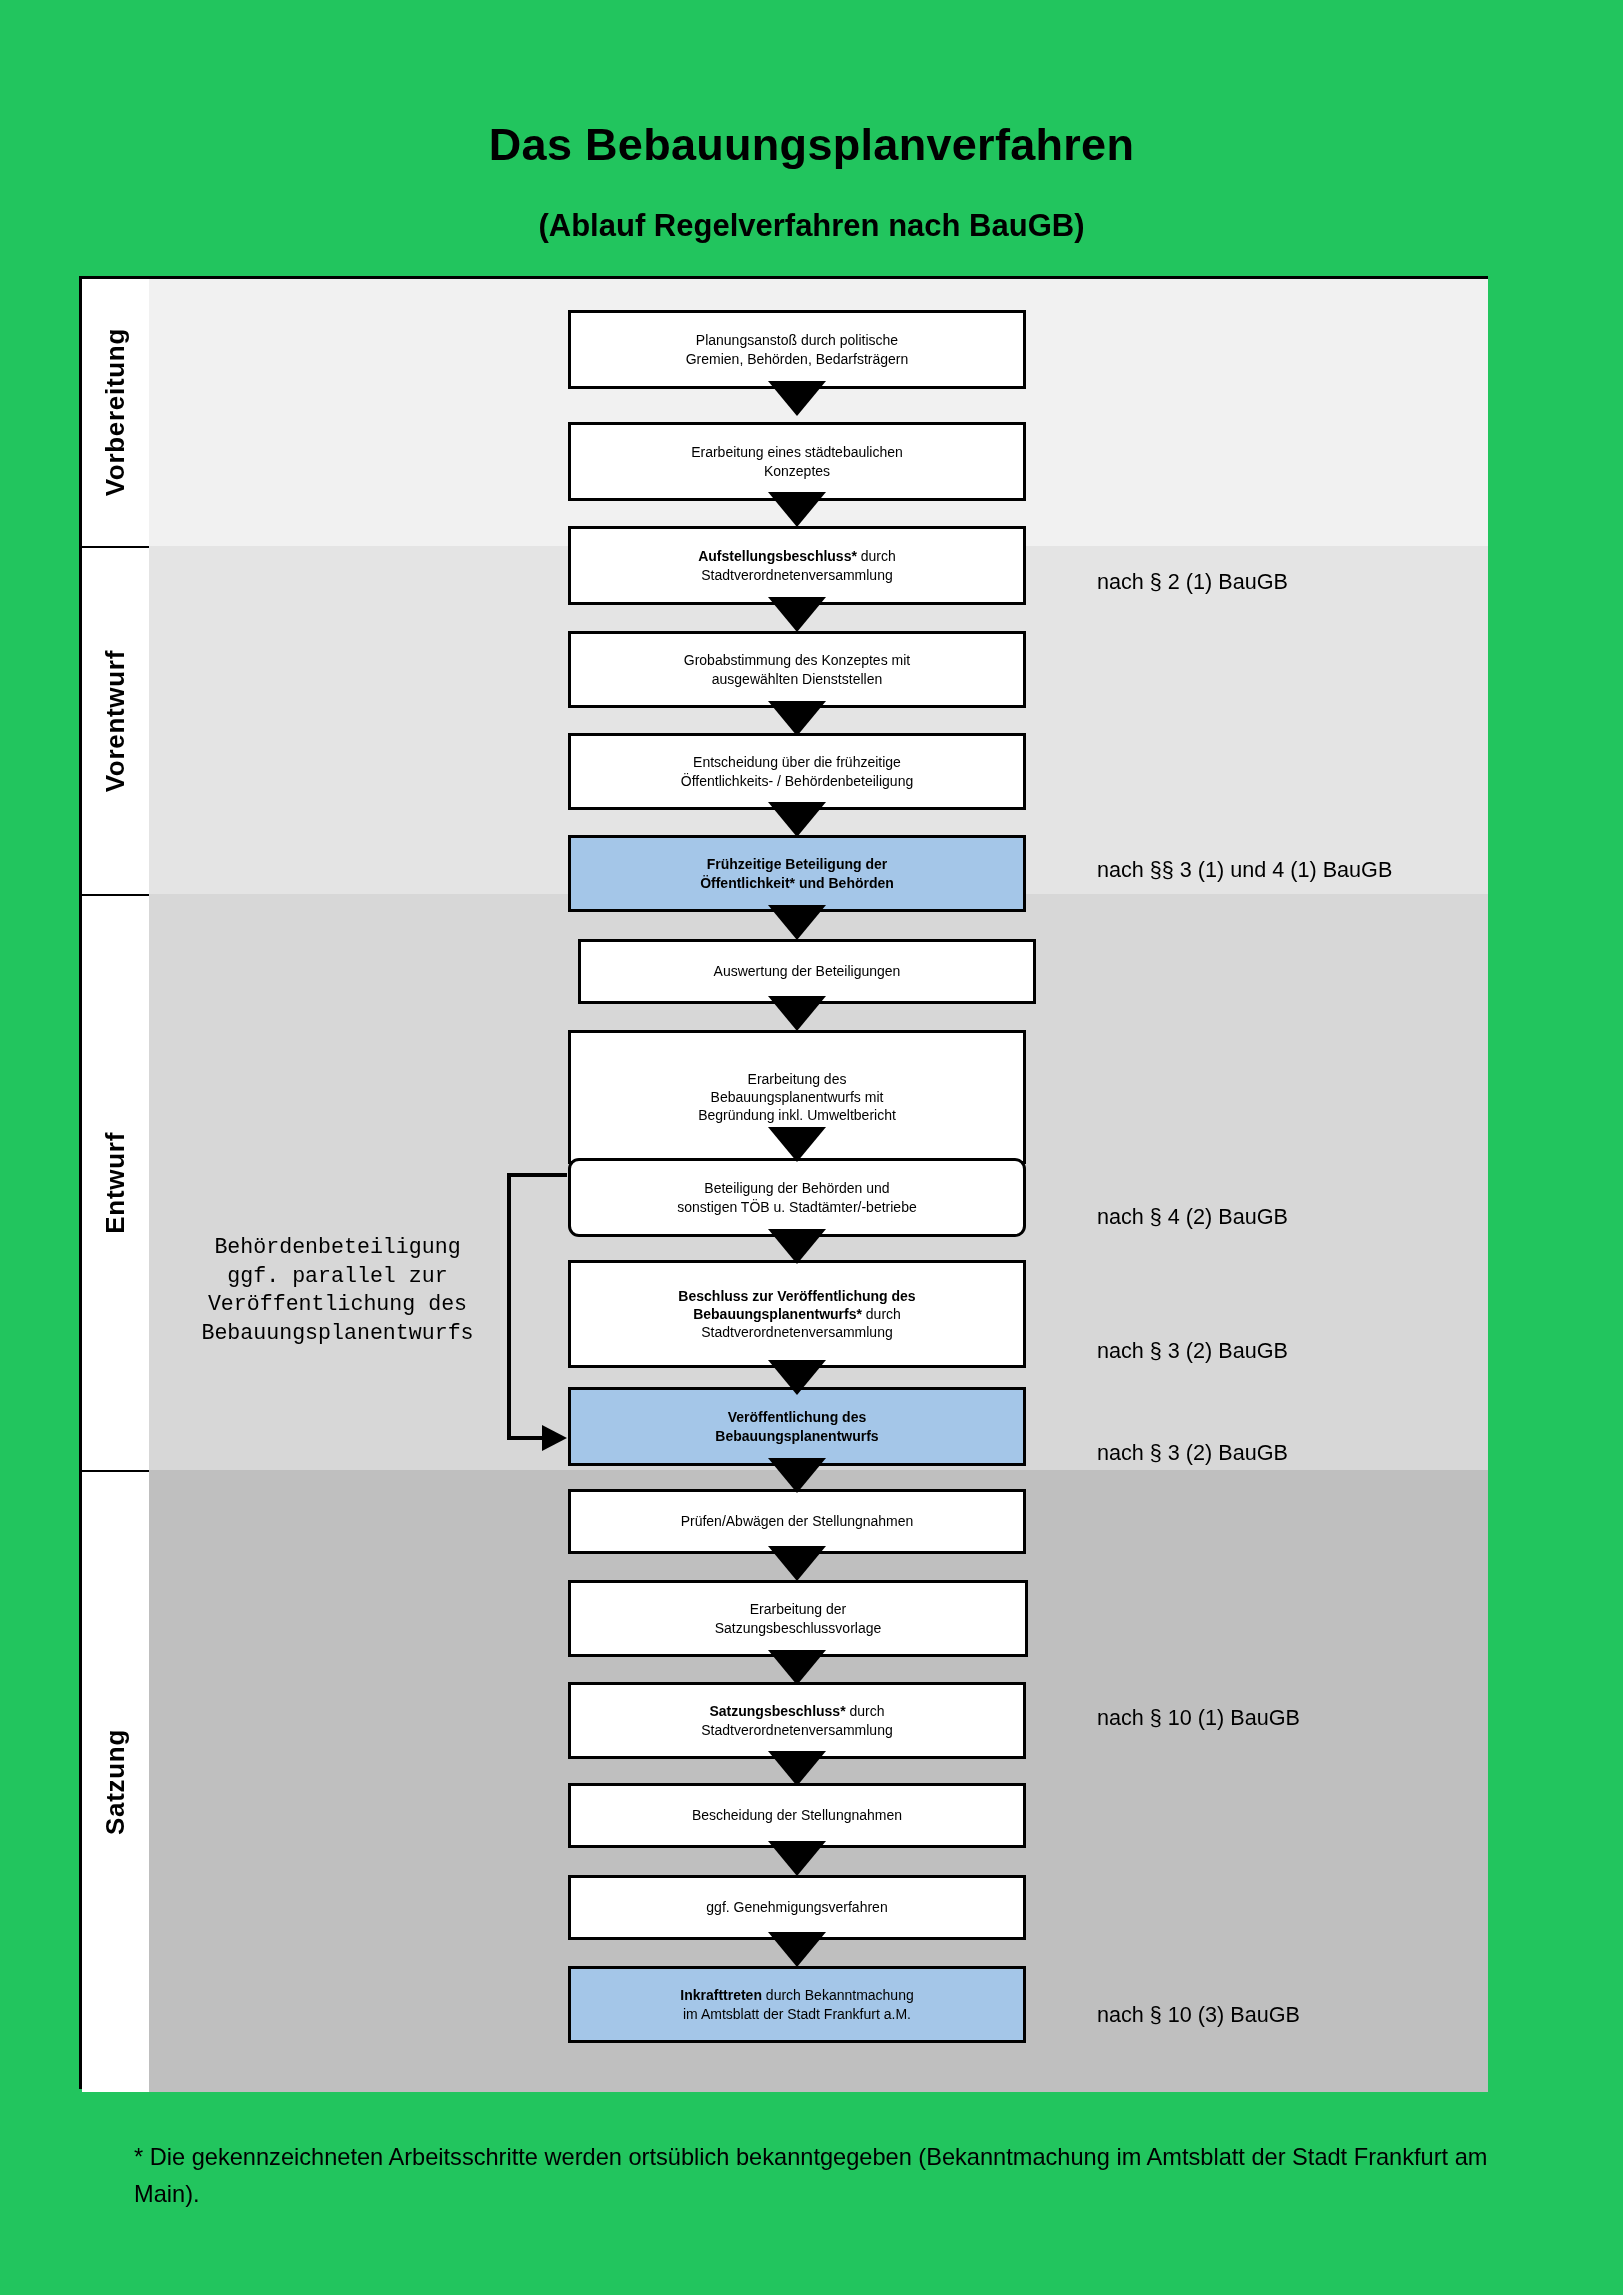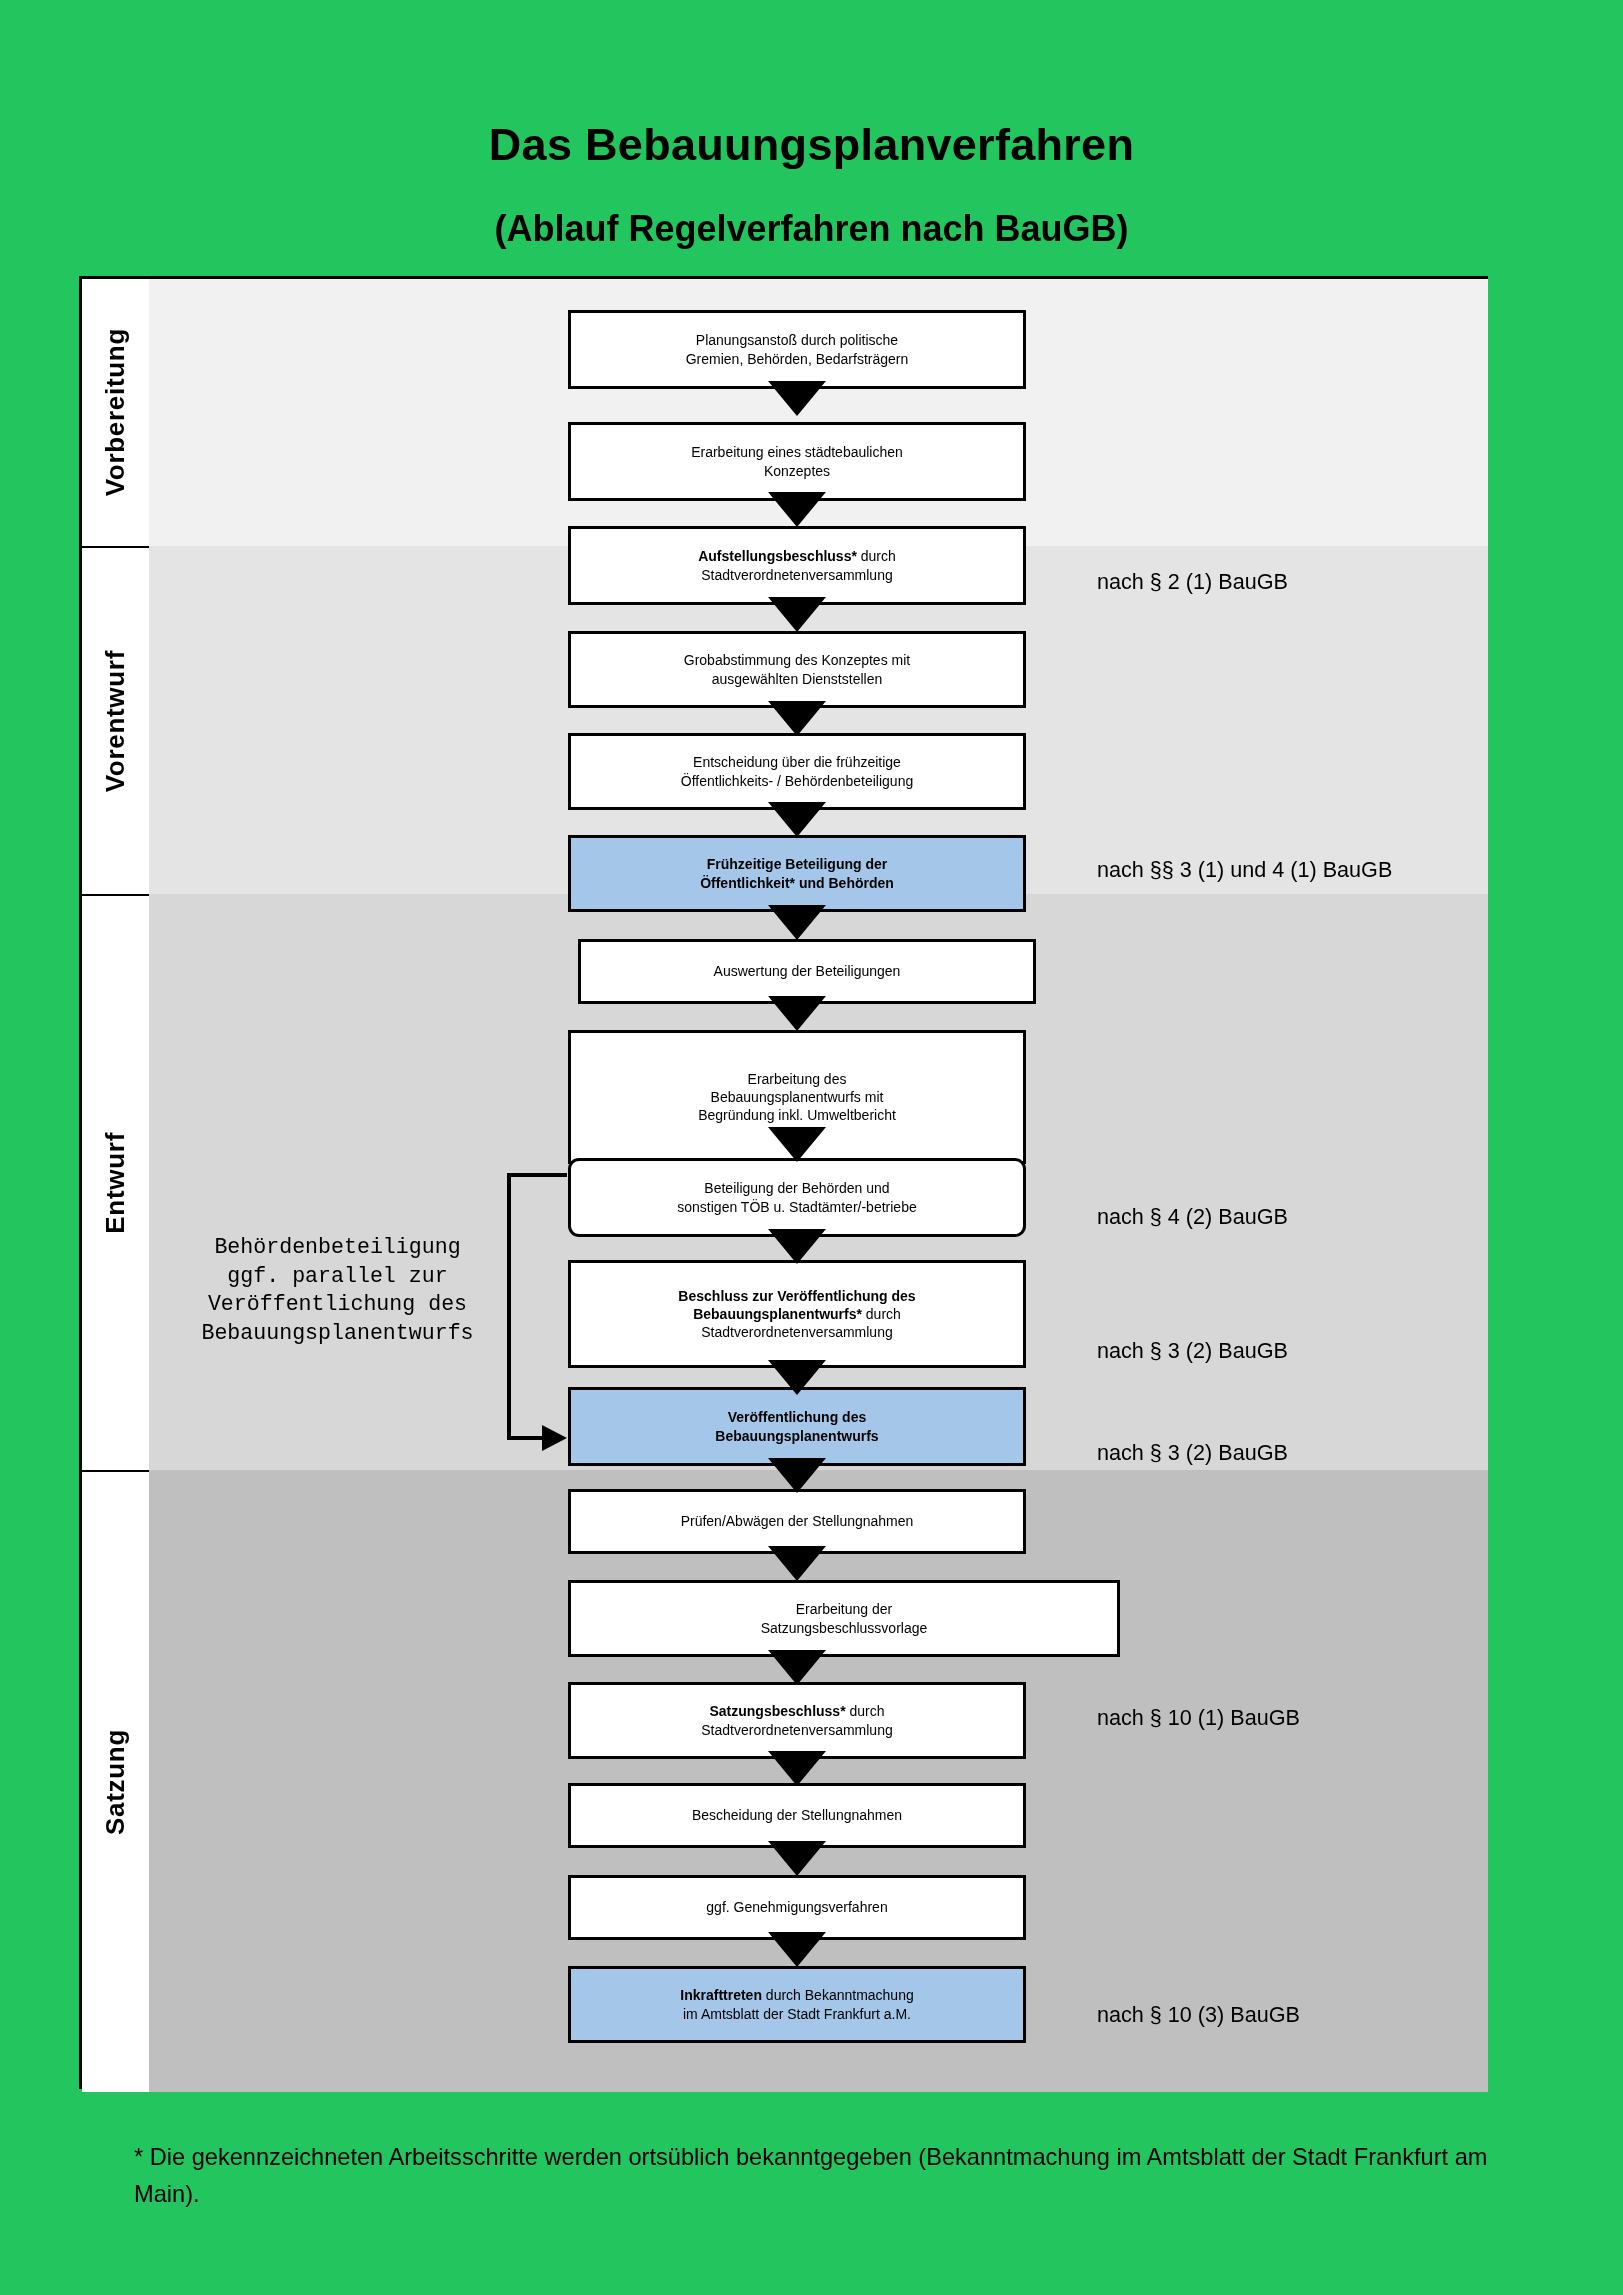--- a/index.html
+++ b/index.html
@@ -11,21 +11,21 @@
   }
   .page{position:relative;width:1623px;height:2295px;overflow:hidden;background:#22c55e;}
 
   
   .title{
     position:absolute;left:0;top:119px;width:1623px;text-align:center;
     font-size:45px;font-weight:bold;letter-spacing:0.3px;
   }
   .subtitle{
     position:absolute;left:0;top:208px;width:1623px;text-align:center;
-    font-size:36px;font-weight:bold;
+    font-size:31px;font-weight:bold;
   }
 
   
   .frame{
     position:absolute;left:79px;top:276px;width:1409px;height:1813px;
     border:3.3px solid #000;box-sizing:border-box;background:#fff;
   }
 
   
   .labelcol{
@@ -217,21 +217,21 @@
             <div><b>Bebauungsplanentwurfs</b></div>
           </div>
         </div>
         <div class="arrow" style="left: 686px; top: 1179px;"></div>
         <div class="box" style="left: 486px; top: 1210px; width: 458px; height: 65px;">
           <div>
             <div>Prüfen/Abwägen der Stellungnahmen</div>
           </div>
         </div>
         <div class="arrow" style="left: 686px; top: 1267px;"></div>
-        <div class="box" style="left: 486px; top: 1301px; width: 552px; height: 77px;">
+        <div class="box" style="left: 486px; top: 1301px; width: 460px; height: 77px;">
           <div>
             <div>Erarbeitung der</div>
             <div>Satzungsbeschlussvorlage</div>
           </div>
         </div>
         <div class="arrow" style="left: 686px; top: 1371px;"></div>
         <div class="box" style="left: 486px; top: 1403px; width: 458px; height: 77px;">
           <div>
             <div><b>Satzungsbeschluss*</b> durch</div>
             <div>Stadtverordnetenversammlung</div>

